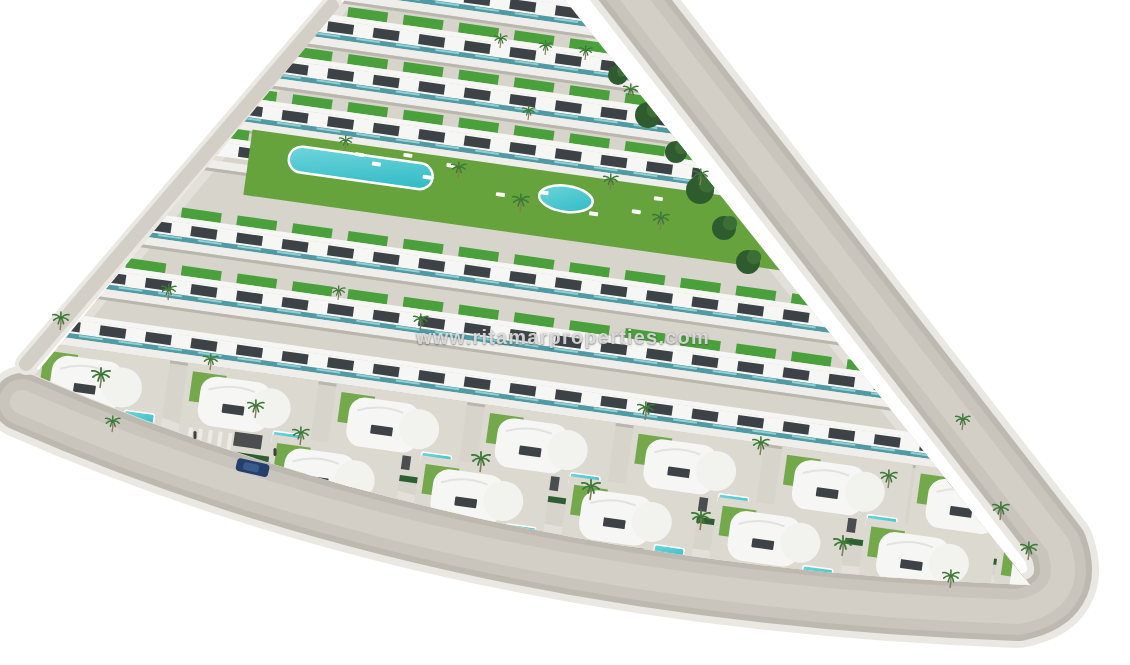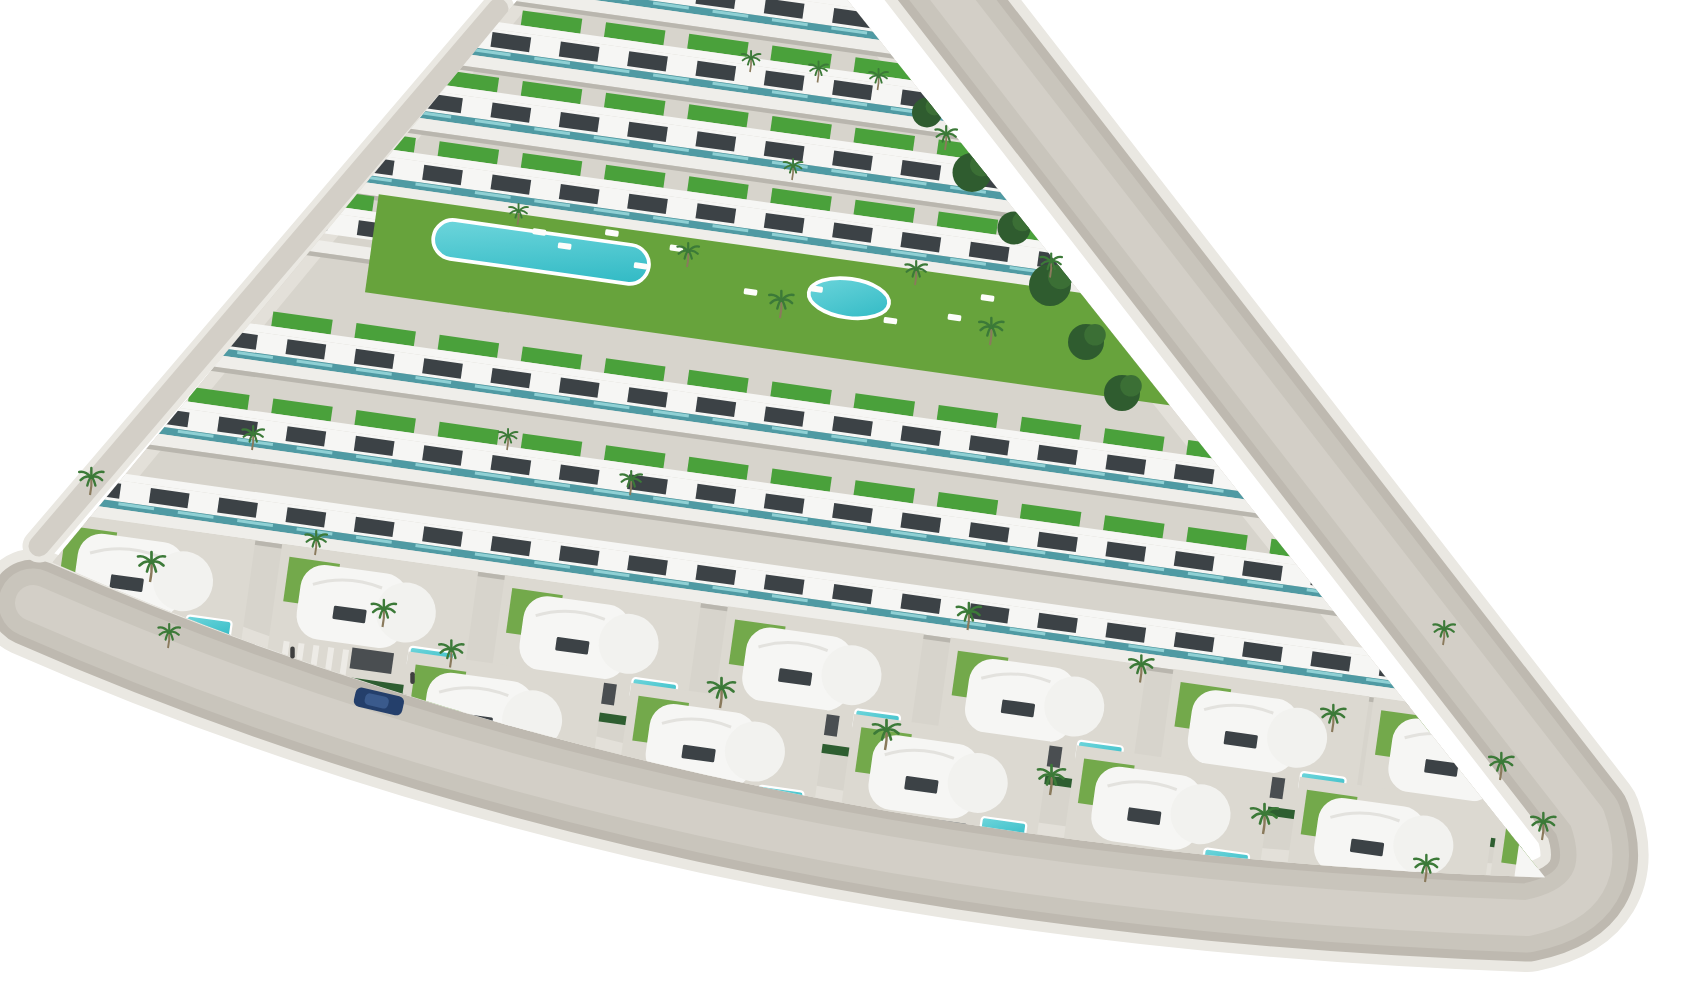--- a/index.html
+++ b/index.html
@@ -1245,13 +1245,14 @@
         <path d="M1,-13 q-4.5,-5 -9,-4" stroke="#3c7a38" stroke-width="1.8" fill="none" stroke-linecap="round"></path>
         <path d="M1,-13 q0,-6.5 0,-7" stroke="#3c7a38" stroke-width="1.8" fill="none" stroke-linecap="round"></path>
       </g>
       <g transform="translate(252,468) rotate(13)">
         <rect x="-16" y="-7" width="33" height="13" rx="4" fill="#243f6b"></rect>
         <rect x="-9" y="-4.5" width="16" height="8" rx="3" fill="#3a5a8c"></rect>
       </g>
       <rect x="193.5" y="431" width="3" height="8" rx="1.5" fill="#3f3f3f"></rect>
       <rect x="273.5" y="448" width="3" height="8" rx="1.5" fill="#3f3f3f"></rect>
     </svg>
+  <div class="watermark">www.ritamarproperties.com</div>
 </div>
 
 </body></html>

